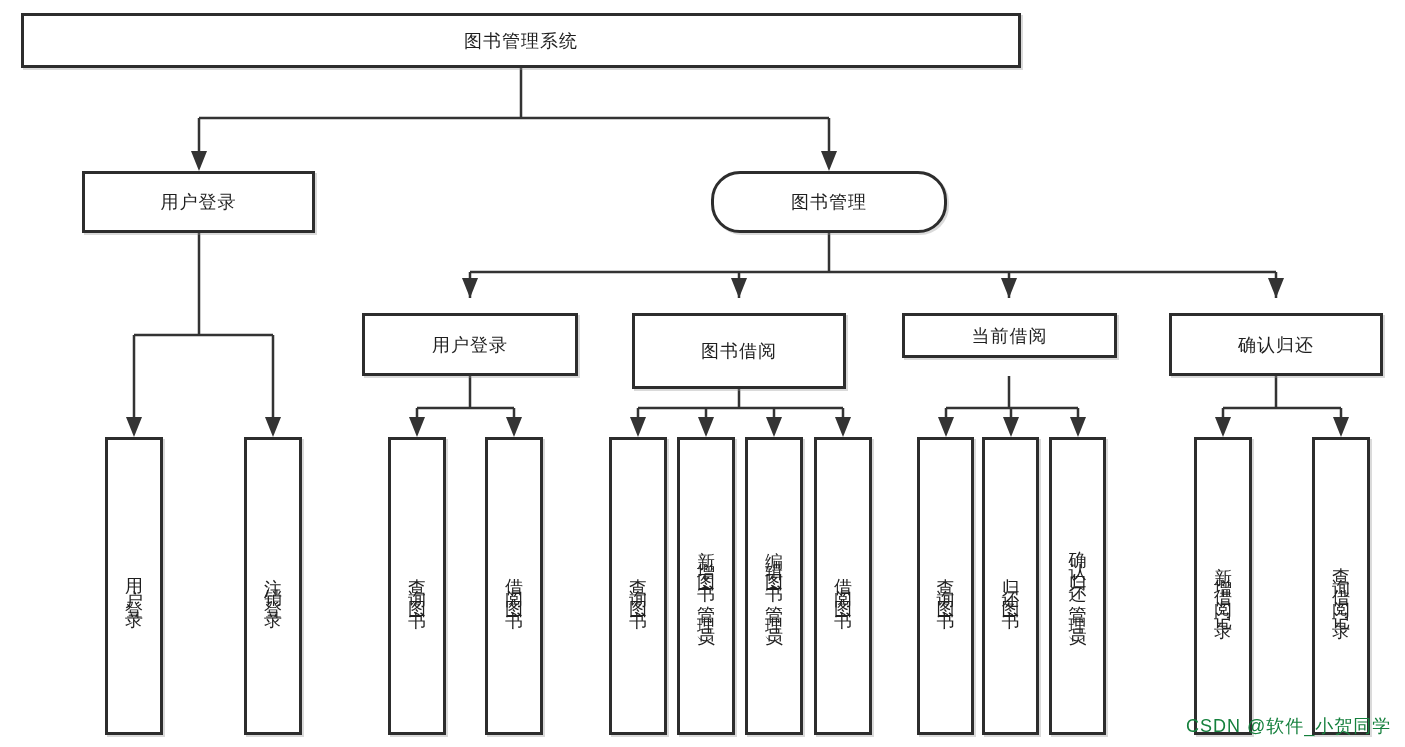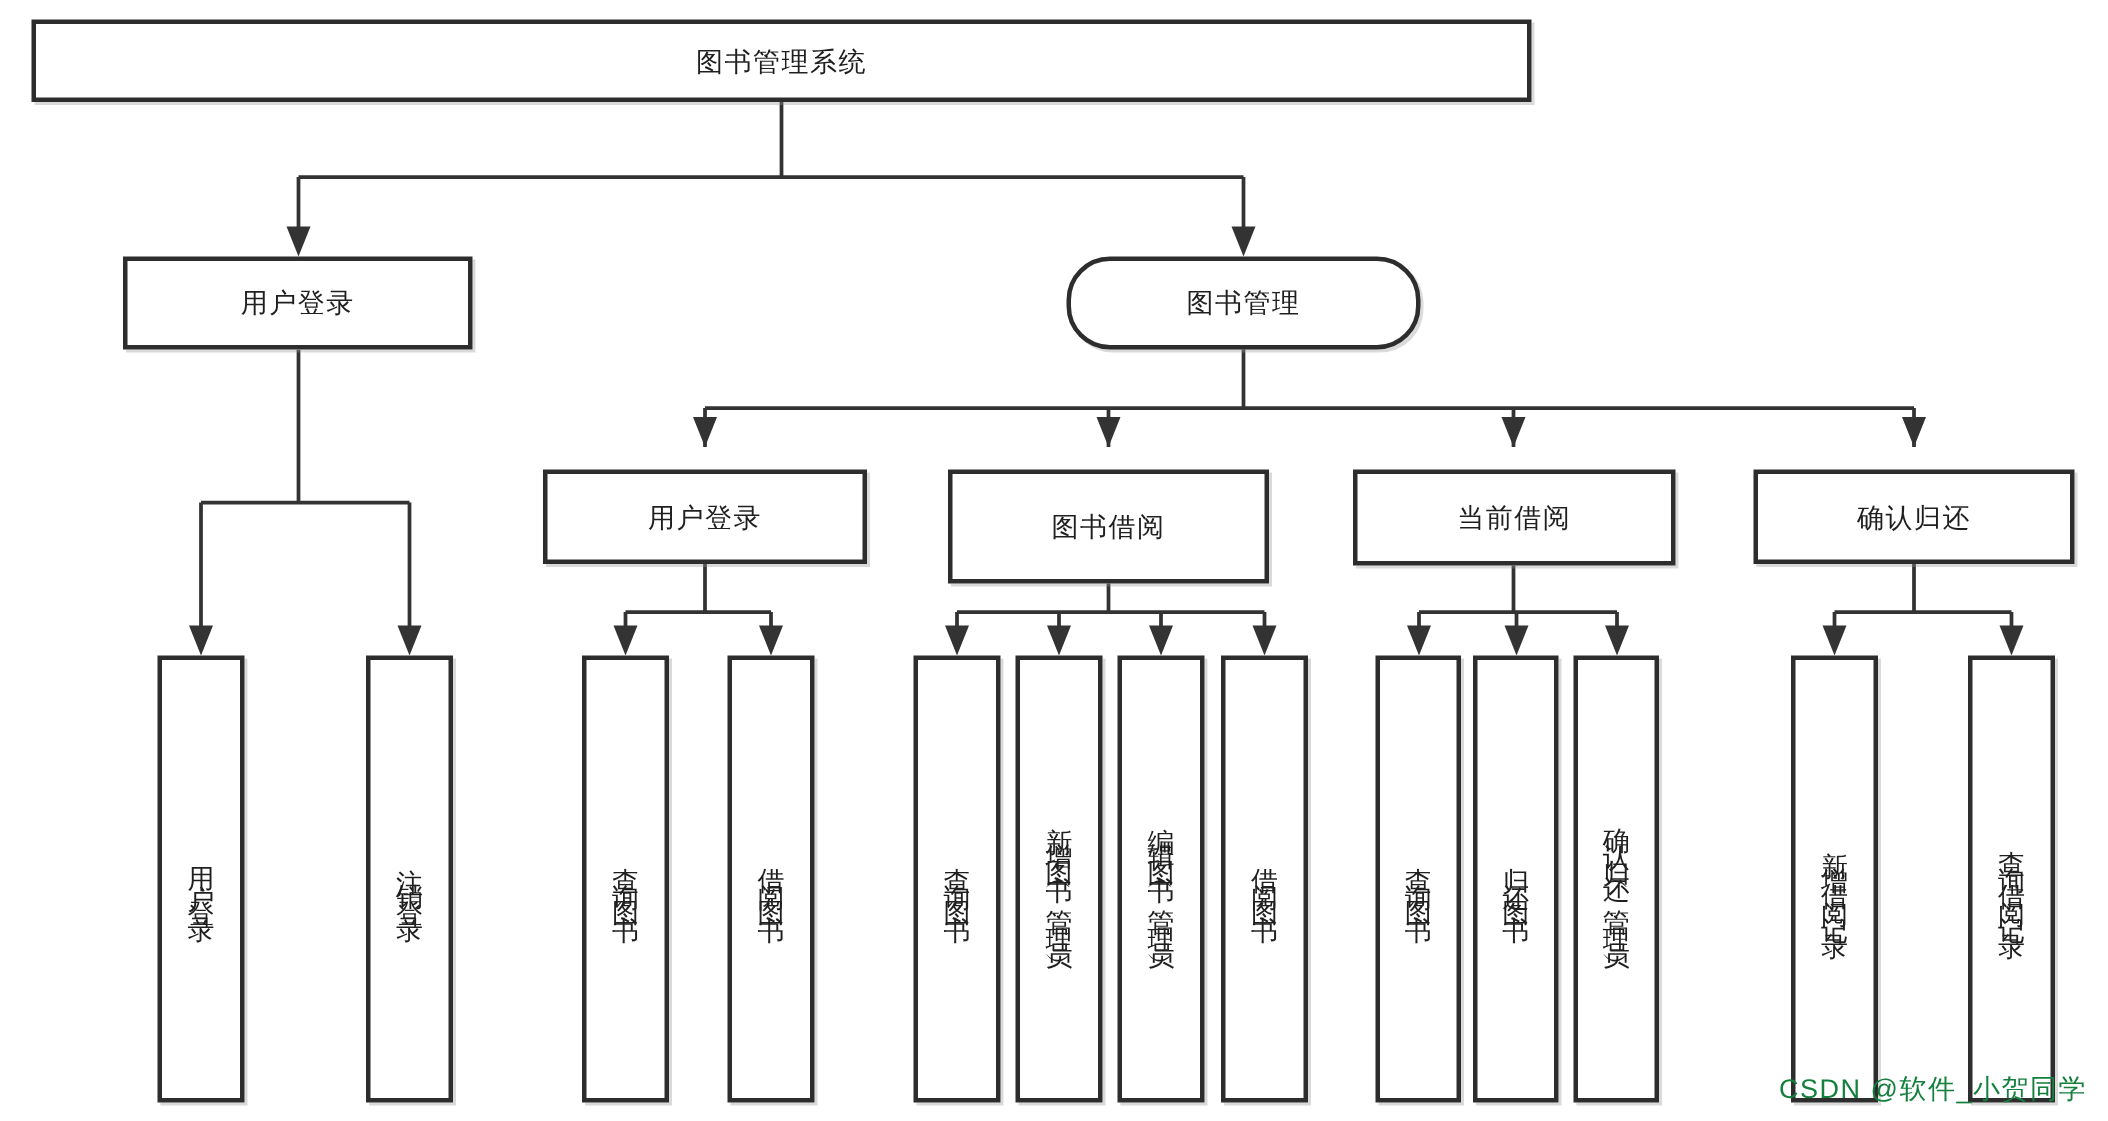--- a/index.html
+++ b/index.html
@@ -49,21 +49,21 @@
     letter-spacing: 1px;
     z-index: 5;
     white-space: nowrap;
   }
   
   #n-root            { left: 21px;   top: 13px;  width: 1000px; height: 55px; }
   #n-user-login      { left: 82px;   top: 171px; width: 233px;  height: 62px; }
   #n-book-mgmt       { left: 711px;  top: 171px; width: 236px;  height: 62px; border-radius: 29px; }
   #n-new-book        { left: 362px;  top: 313px; width: 216px;  height: 63px; }
   #n-book-borrow     { left: 632px;  top: 313px; width: 214px;  height: 76px; }
-  #n-current-borrow  { left: 902px;  top: 313px; width: 215px;  height: 64px; }
+  #n-current-borrow  { left: 902px;  top: 313px; width: 215px;  height: 45px; }
   #n-borrow-records  { left: 1169px; top: 313px; width: 214px;  height: 63px; }
   .leaf { top: 437px; height: 298px; width: 58px; }
   #l-user-login      { left: 105px; }
   #l-logout          { left: 244px; }
   #l-query-books-a   { left: 388px; }
   #l-borrow-books-a  { left: 485px; }
   #l-query-books-b   { left: 609px; }
   #l-add-books       { left: 677px; }
   #l-edit-books      { left: 745px; }
   #l-borrow-books-b  { left: 814px; }

